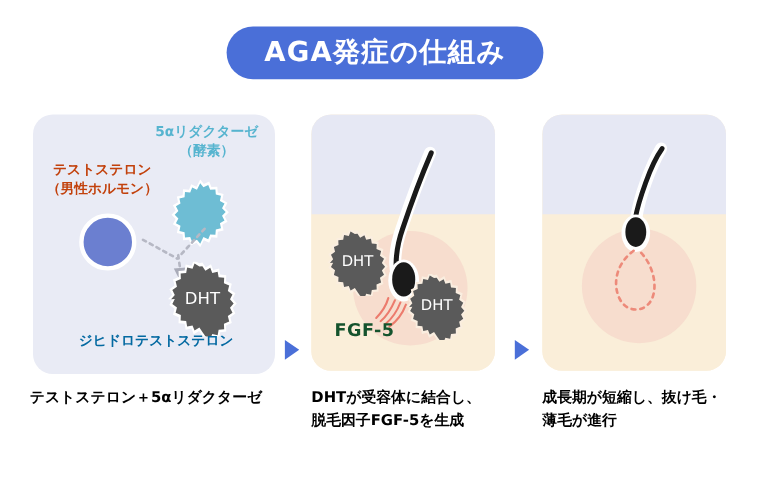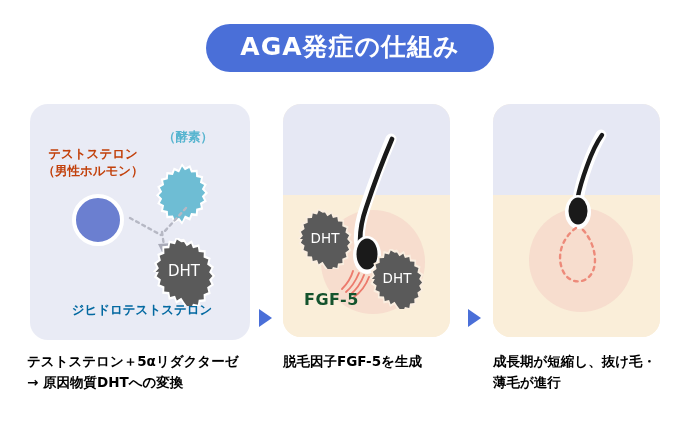--- a/index.html
+++ b/index.html
@@ -199,21 +199,21 @@
 <div id="panels">
 
   <div class="panel" id="panel-1">
 
     <div class="p1-label" id="label-testosterone">
       <span>テストステロン</span><br>
       <span>（男性ホルモン）</span>
     </div>
 
     <div class="p1-label" id="label-reductase">
-      <br>
+      <span>5αリダクターゼ</span><br>
       <span>（酵素）</span>
     </div>
 
     <div id="testosterone-ball"></div>
 
     <div class="burst" id="reductase-burst">
       <svg width="64" height="64" viewBox="0 0 100 100">
         <path fill="#ffffff" d="M50 2 l5.2 6.4 7.6-3.6 3.1 7.8 8.4-0.6 0.7 8.4 8.2 1.9-1.7 8.2 7.3 4.2-3.9 7.5 5.8 6.1-5.8 6.1 3.9 7.5-7.3 4.2 1.7 8.2-8.2 1.9-0.7 8.4-8.4-0.6-3.1 7.8-7.6-3.6L50 98l-5.2-6.4-7.6 3.6-3.1-7.8-8.4 0.6-0.7-8.4-8.2-1.9 1.7-8.2-7.3-4.2 3.9-7.5L9.3 52l5.8-6.1-3.9-7.5 7.3-4.2-1.7-8.2 8.2-1.9 0.7-8.4 8.4 0.6 3.1-7.8 7.6 3.6z"></path>
         <path fill="#6ebdd4" d="M50 7 l4.6 5.7 6.8-3.2 2.8 6.9 7.4-0.5 0.6 7.4 7.3 1.7-1.5 7.3 6.5 3.7-3.5 6.7 5.2 5.4-5.2 5.4 3.5 6.7-6.5 3.7 1.5 7.3-7.3 1.7-0.6 7.4-7.4-0.5-2.8 6.9-6.8-3.2L50 93l-4.6-5.7-6.8 3.2-2.8-6.9-7.4 0.5-0.6-7.4-7.3-1.7 1.5-7.3-6.5-3.7 3.5-6.7-5.2-5.4 5.2-5.4-3.5-6.7 6.5-3.7-1.5-7.3 7.3-1.7 0.6-7.4 7.4 0.5 2.8-6.9 6.8 3.2z"></path>
       </svg>
@@ -290,21 +290,21 @@
       <ellipse cx="85" cy="108" rx="13" ry="17" fill="#ffffff"></ellipse>
       <ellipse cx="85" cy="107" rx="9.5" ry="13.5" fill="#1a1a1a"></ellipse>
 
       <path d="M83 124 C69 134 63 152 70 167 C76 180 92 181 99 169 C106 156 100 135 88 124" stroke="#ed8a7a" stroke-width="2.4" stroke-dasharray="3.5,4.5" fill="none" stroke-linecap="round"></path>
     </svg>
   </div>
 </div>
 
 <div class="caption" id="caption-1">
   <span class="caption-line">テストステロン＋5αリダクターゼ</span>
-  <span class="caption-line">→ 原因物質DHTへの変換</span>
 </div>
 <div class="caption" id="caption-2">
+  <span class="caption-line">DHTが受容体に結合し、</span>
   <span class="caption-line">脱毛因子FGF-5を生成</span>
 </div>
 <div class="caption" id="caption-3">
   <span class="caption-line">成長期が短縮し、抜け毛・</span>
   <span class="caption-line">薄毛が進行</span>
 </div>
 
 </body></html>

